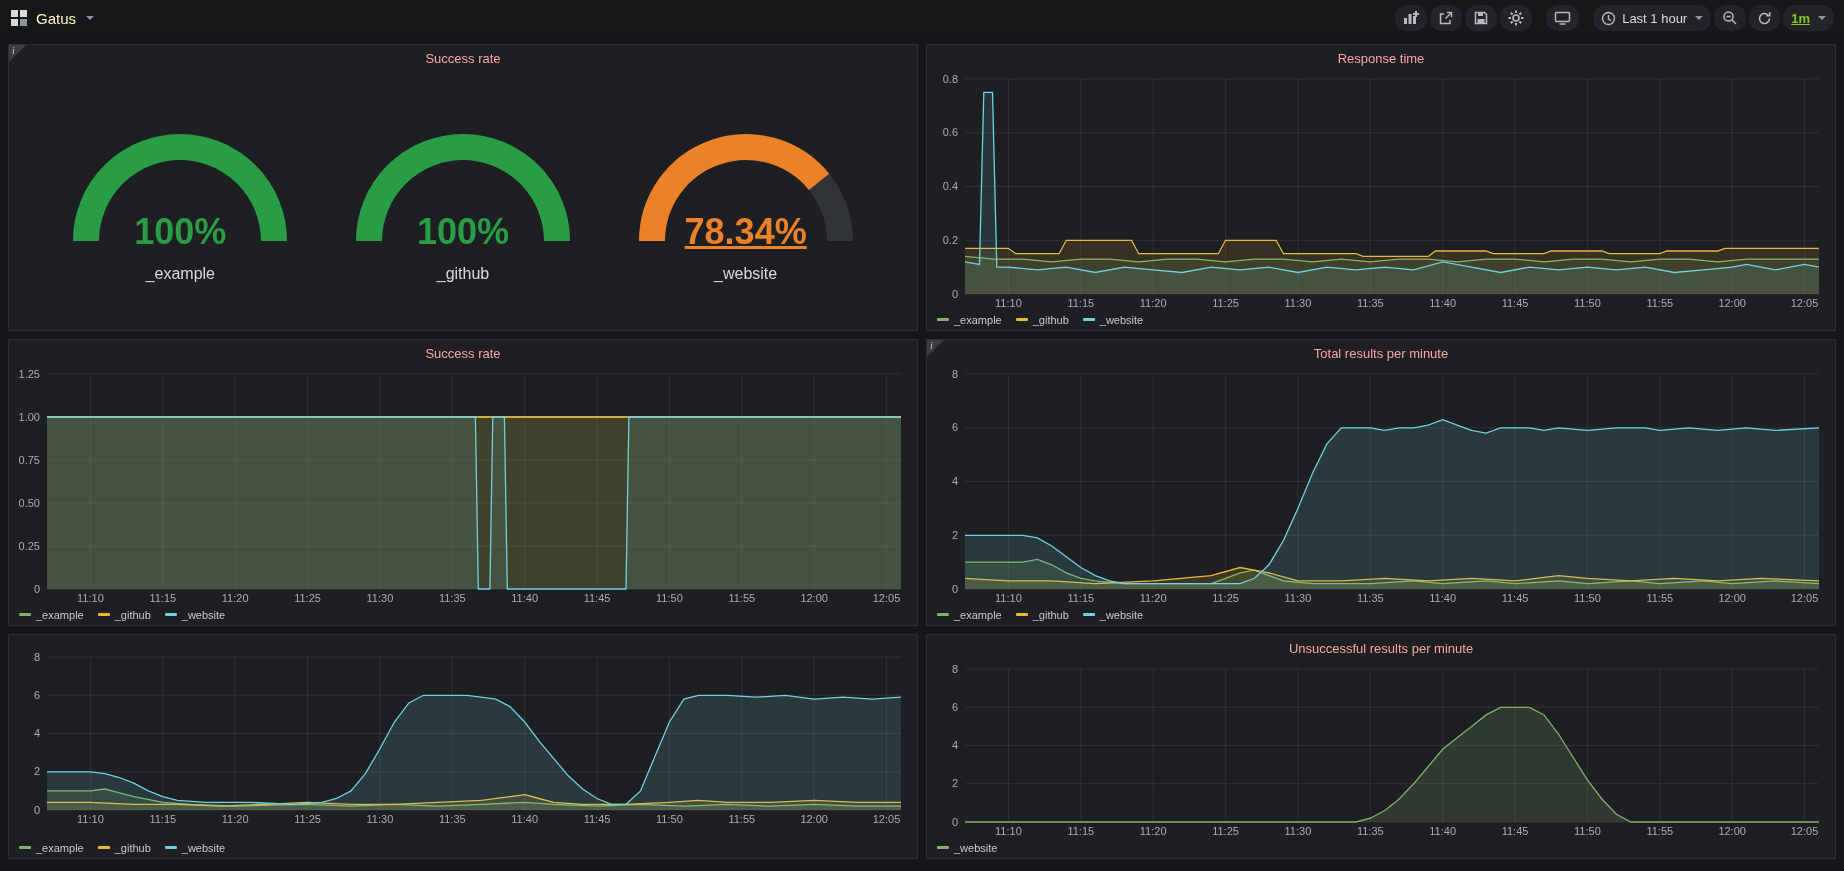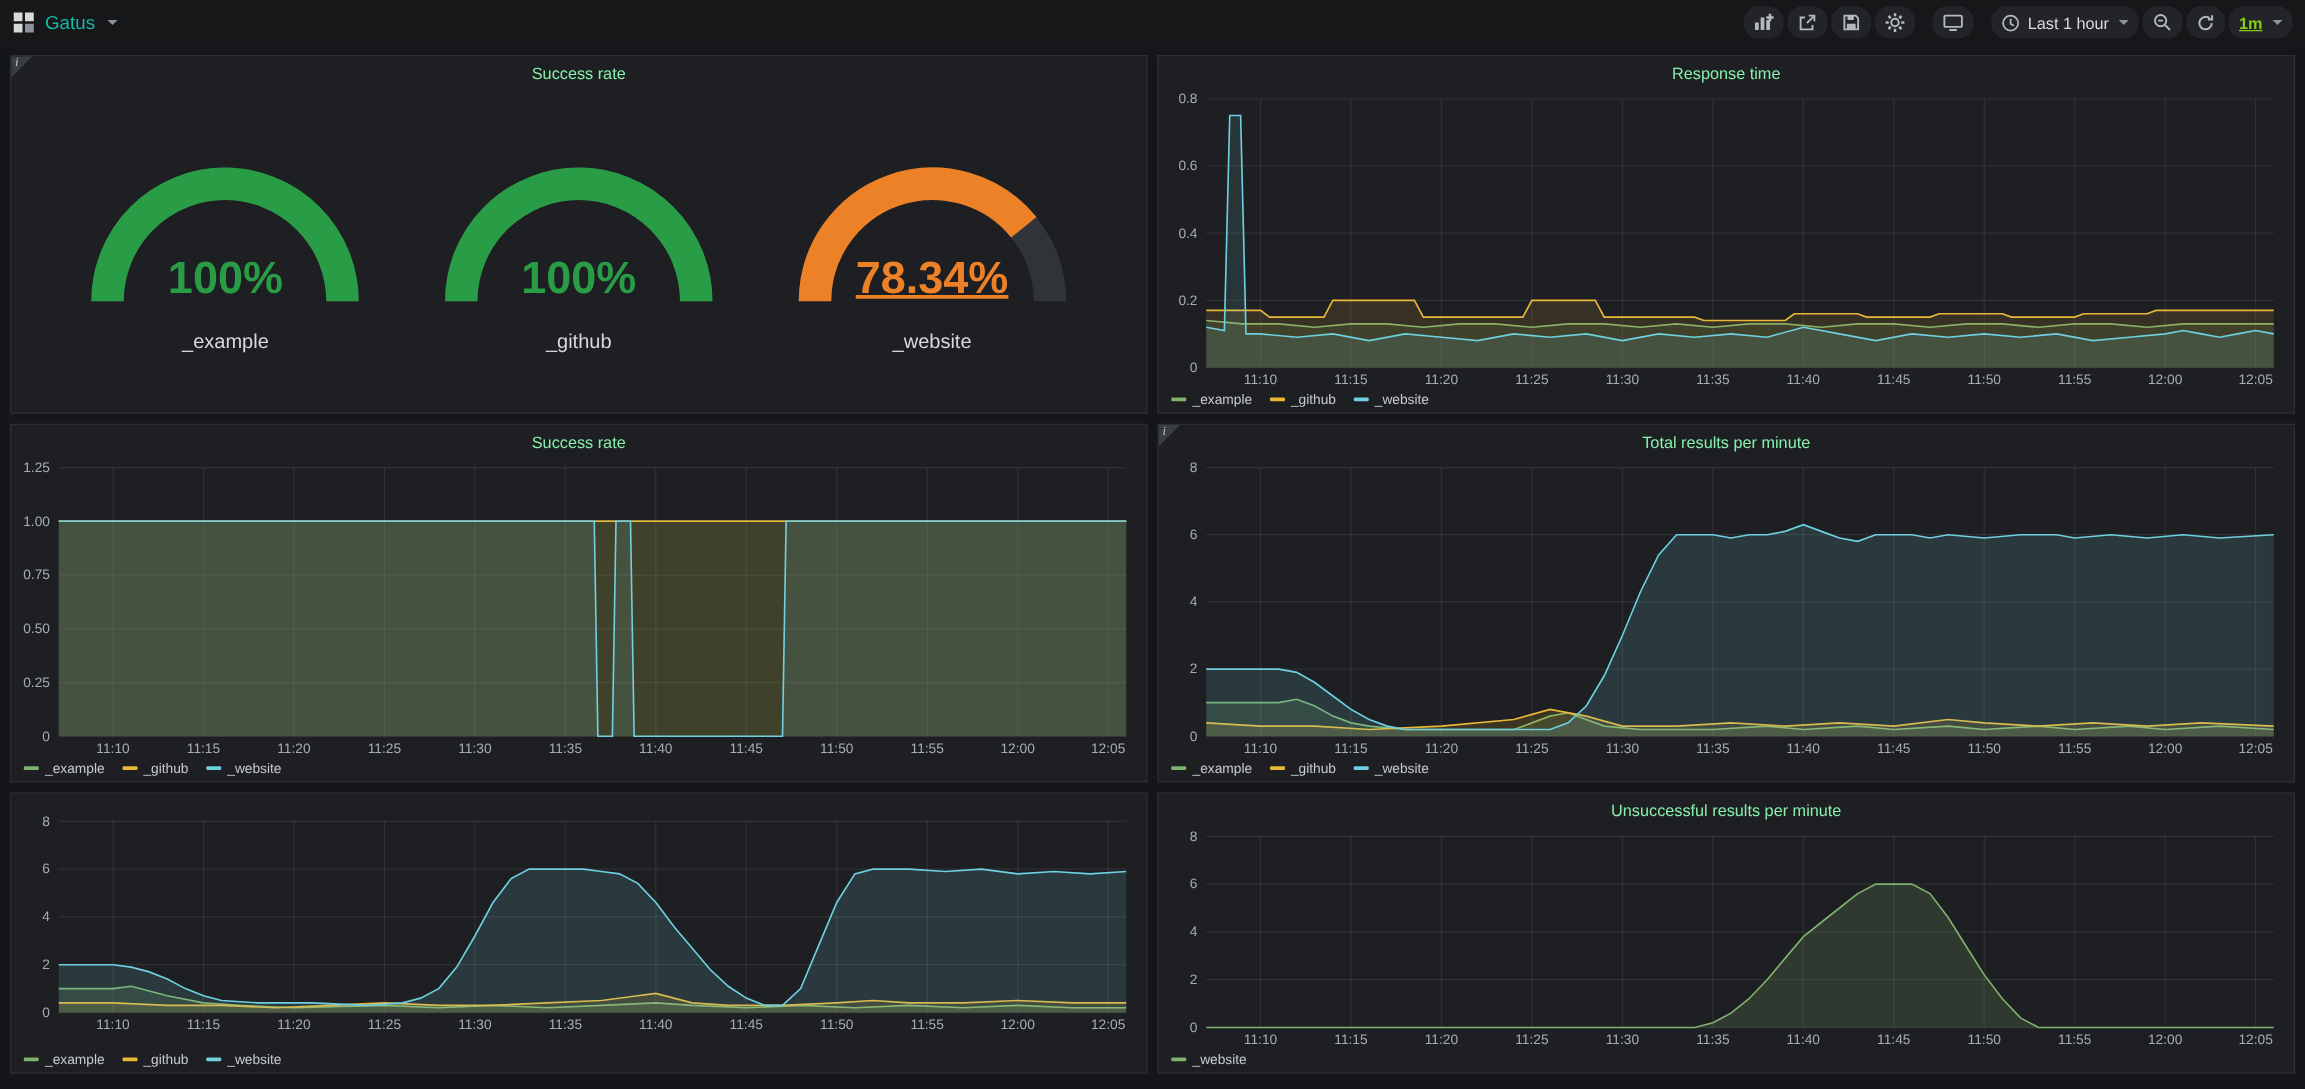--- a/index.html
+++ b/index.html
@@ -7,52 +7,52 @@
   body {
     width:1844px; height:871px; overflow:hidden;
     background:#141619; color:#d8d9da;
     font-family:"Liberation Sans", sans-serif;
   }
   
   .navbar{ height:36px; display:flex; align-items:center; justify-content:space-between;
     background:#161719; padding:0 10px; }
   .nav-left{ display:flex; align-items:center; gap:8px; }
   .logo{ display:flex; cursor:pointer; }
-  .dash-title{ font-size:15px; color:#14b8a6; cursor:pointer; }
+  .dash-title{ font-size:15px; color:#fef9c3; cursor:pointer; }
   .caret{ width:0;height:0;border-left:4px solid transparent;border-right:4px solid transparent;
     border-top:4px solid #8e949b; display:inline-block; margin-left:2px; }
   .nav-right{ display:flex; align-items:center; }
   .nav-btn{ height:26px; min-width:30px; display:flex; align-items:center; justify-content:center;
     background:#222429; border:none; border-radius:12px; margin-left:3px; padding:0 8px;
     color:#d8d9da; font-size:13px; gap:6px; cursor:pointer; font-family:inherit; }
   .nav-btn svg{ display:block; }
   .gap-left{ margin-left:14px; }
   .refresh-interval span{ color:#84cc16; font-weight:bold;text-decoration:underline; }
   
   .dashboard{ padding:8px; display:grid; grid-template-columns:1fr 1fr;
     grid-template-rows:287px 287px 225px; gap:8px; }
   .panel{ position:relative; background:#1e1f22; border:1px solid #2c2e33;
     display:flex; flex-direction:column; overflow:hidden; }
-  .panel-title{ text-align:center; font-size:13px; font-weight:500; color:#86efac;
+  .panel-title{ text-align:center; font-size:13px; font-weight:500; color:#fca5a5;
     padding:6px 0 3px; cursor:pointer; flex:none; }
   .panel-body{ flex:1; position:relative; min-height:0; }
   svg.chart{ position:absolute; inset:0; width:100%; height:100%; cursor:crosshair; }
   .legend{ flex:none; height:18px; display:flex; align-items:center; gap:14px;
     padding:0 0 3px 10px; font-size:11px; color:#c7cbd1; }
   .legend-item{ display:inline-flex; align-items:center; gap:5px; cursor:pointer; }
   .legend-swatch{ width:12px; height:3px; border-radius:1px; display:inline-block; }
   .corner-info{ position:absolute; top:0; left:0; width:0; height:0; z-index:3;
     border-top:17px solid #3a3d42; border-right:17px solid transparent; cursor:pointer; }
   .corner-info .i{ position:absolute; top:-17px; left:3px; font-size:10px; font-style:italic;
     color:#c7cbd1; font-family:"Liberation Serif", serif; }
   
   .gauge-row{ flex:1; display:flex; align-items:center; justify-content:space-around; padding:0 30px; }
   .gauge{ position:relative; width:240px; height:205px; }
   .gauge-svg{ position:absolute; top:6px; left:0; width:240px; height:150px; }
-  .gauge-value{ position:absolute; top:104px; width:100%; text-align:center;
+  .gauge-value{ position:absolute; top:114px; width:100%; text-align:center;
     font-size:36px; font-weight:bold; }
   .gauge-label{ position:absolute; top:168px; width:100%; text-align:center;
     font-size:16px; color:#d8d9da; }
 </style>
 </head>
 <body>
 
 <div class="navbar">
   <div class="nav-left">
     <span class="logo">

